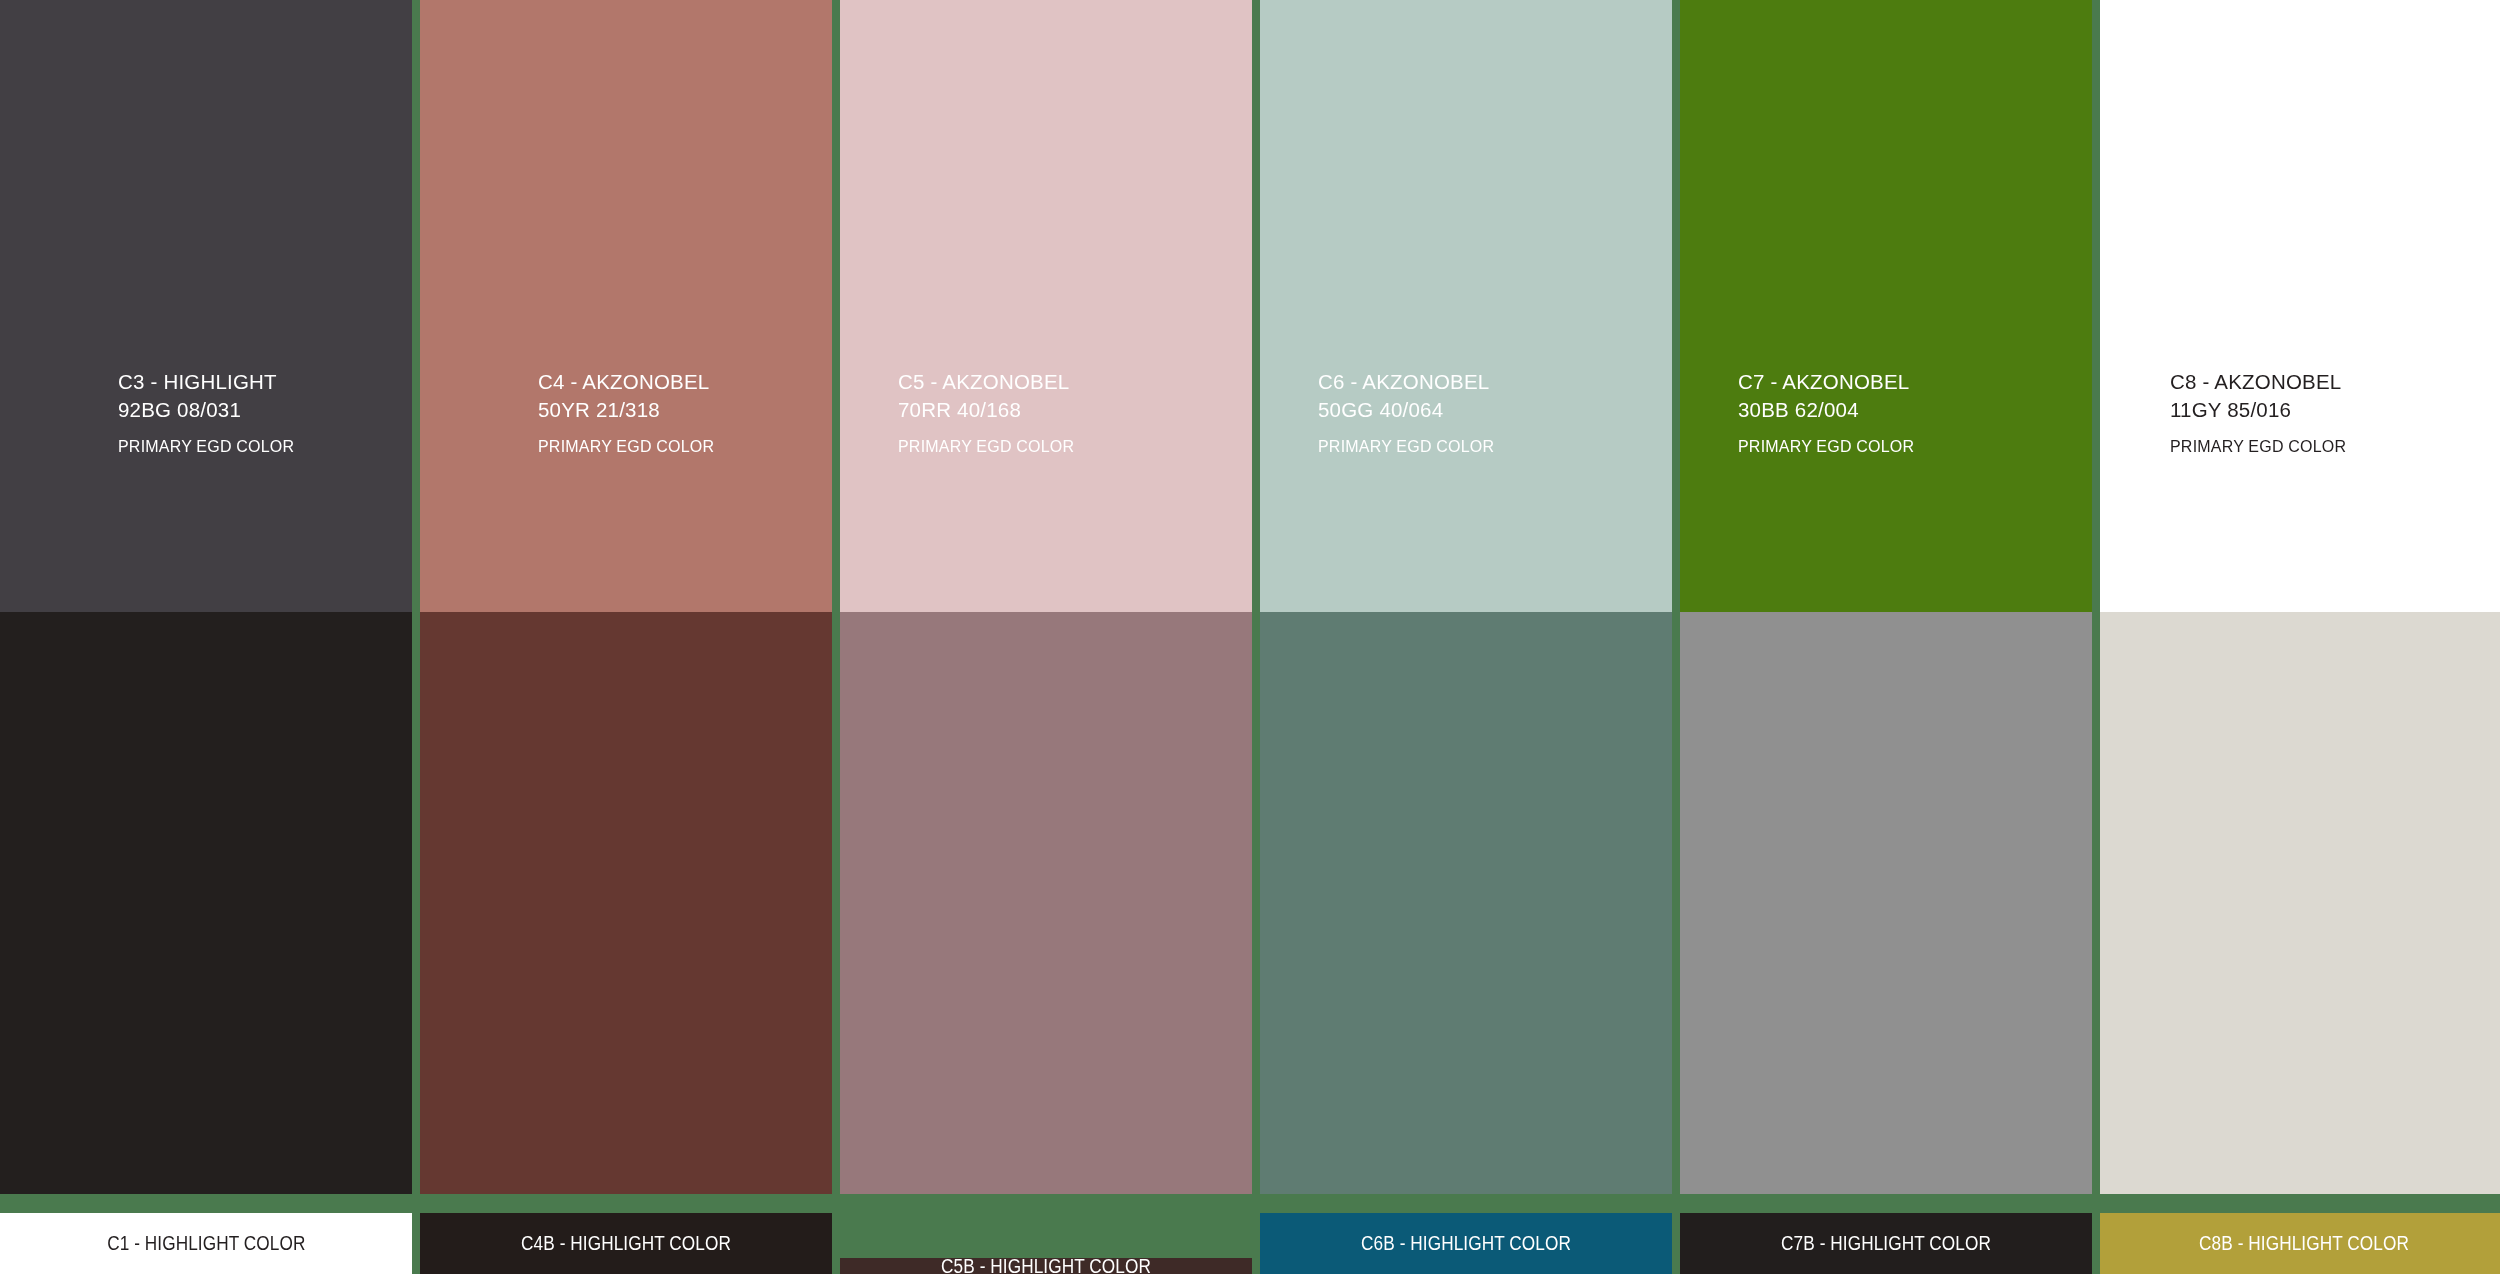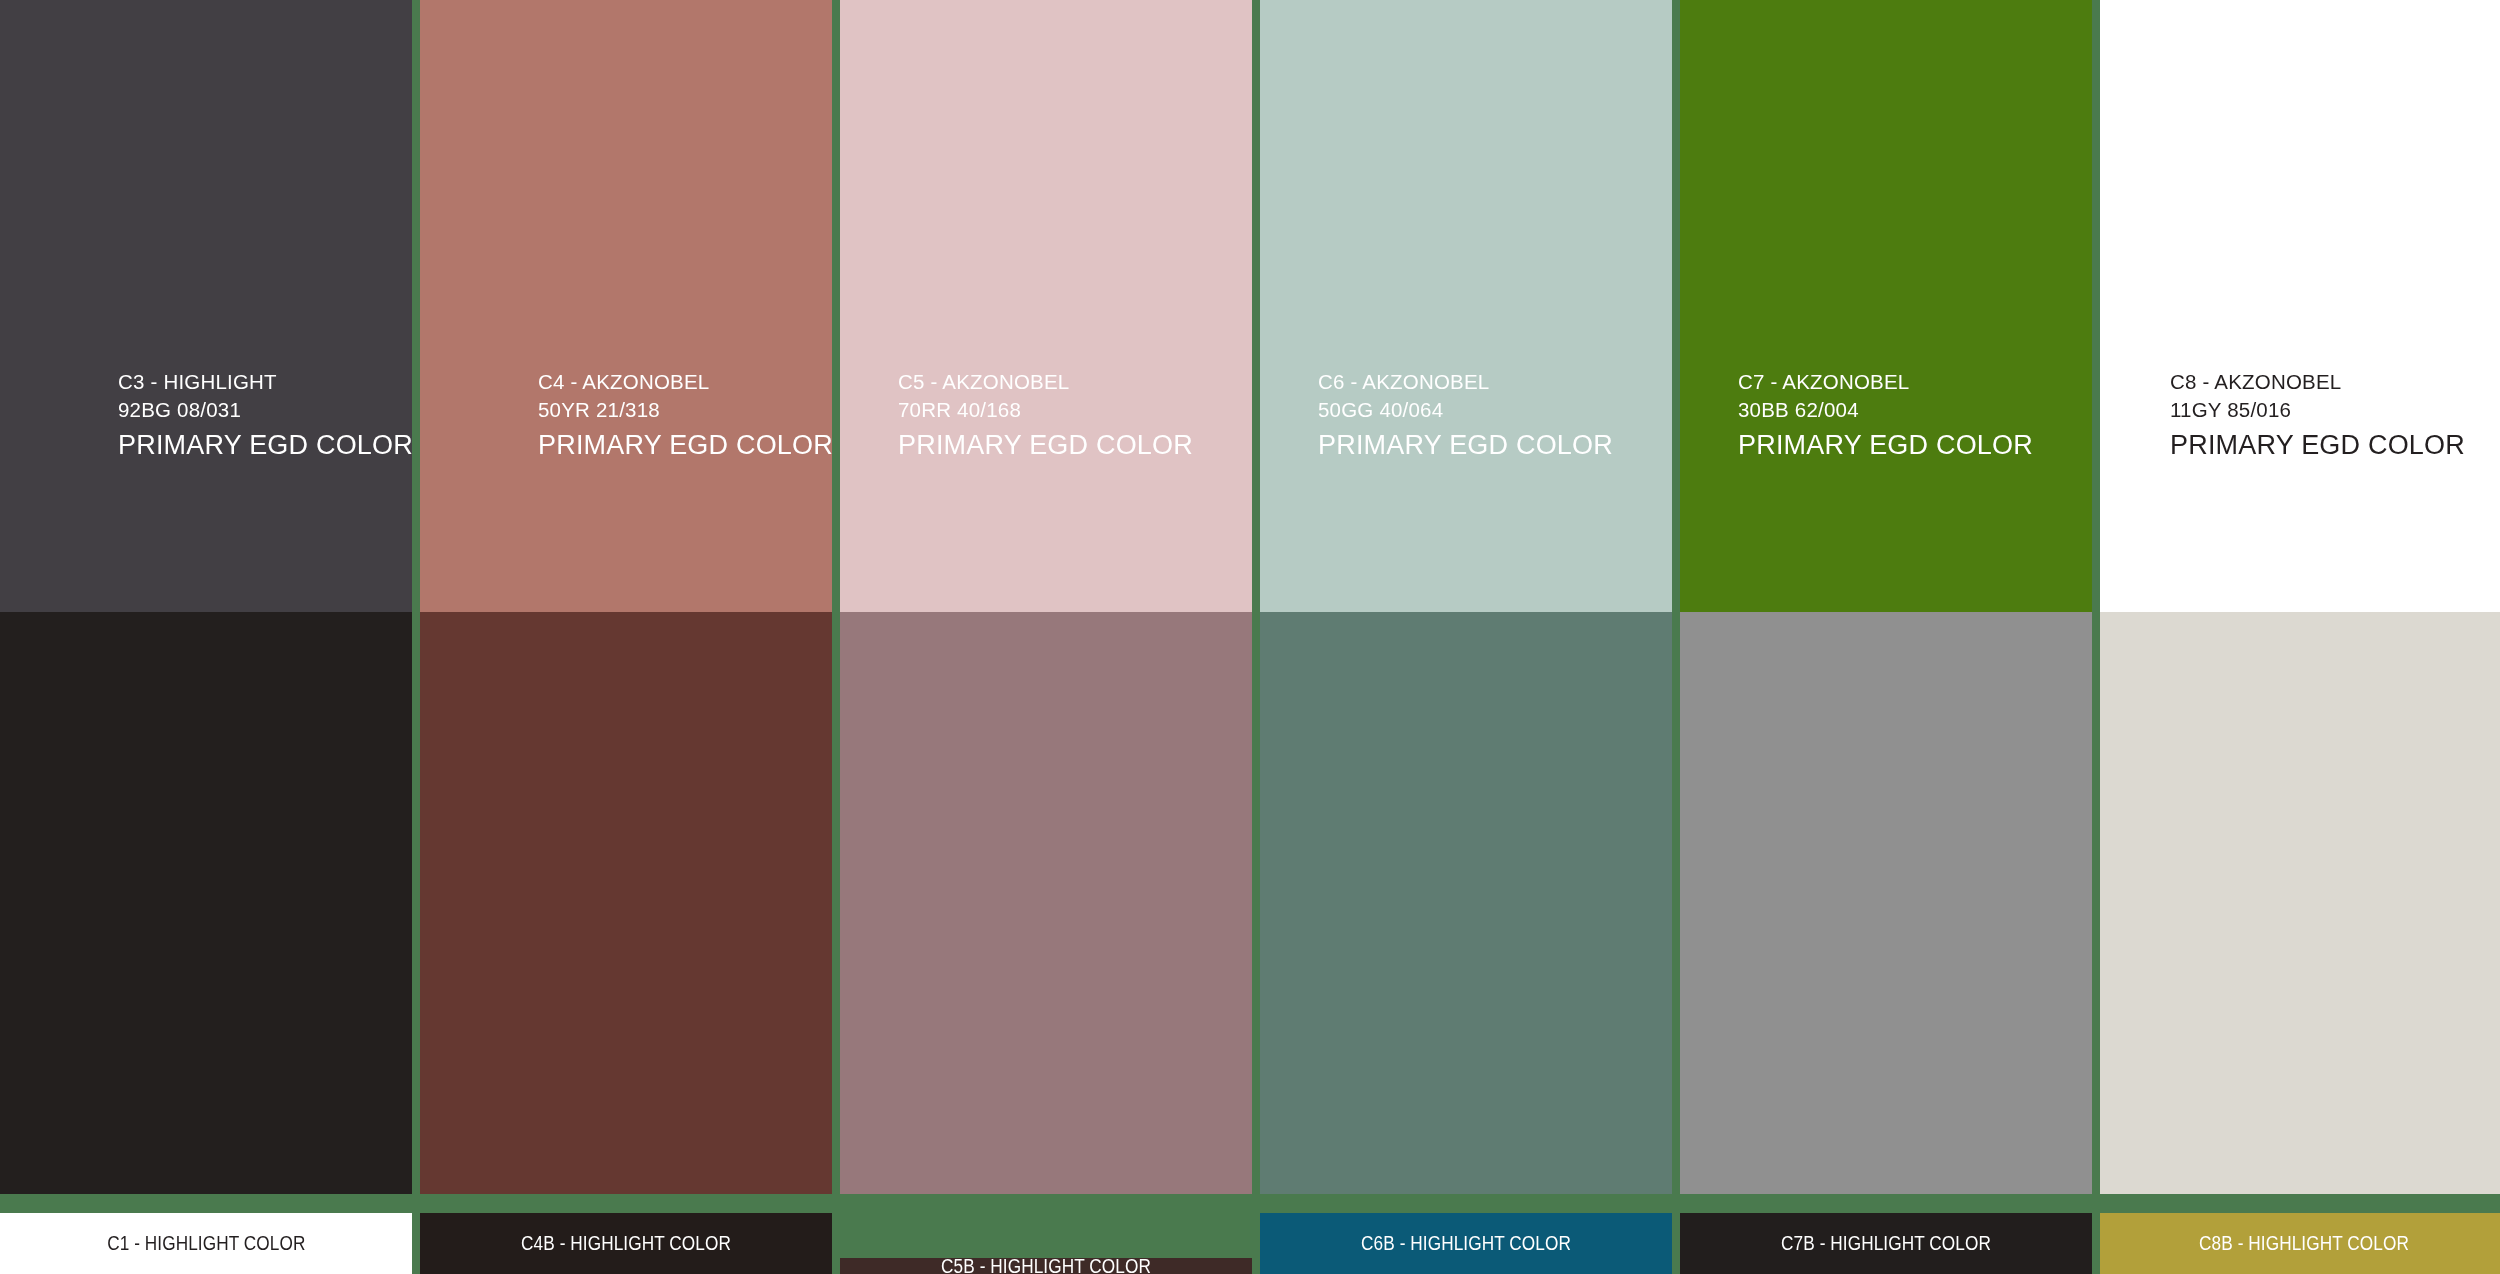--- a/index.html
+++ b/index.html
@@ -39,22 +39,22 @@
   }
   .row1 .cell-text { top:368px; }
 
   .code {
     font-size:20.5px;
     line-height:1.36;
     letter-spacing:.2px;
     white-space:nowrap;
   }
   .role {
-    margin-top:6px;
-    font-size:27px;
+    margin-top:14px;
+    font-size:16px;
     letter-spacing:.2px;
     white-space:nowrap;
   }
 
   
   .cell.indent .cell-text { left:118px; }
   .cell.flush   .cell-text { left:58px;  }
   .cell.last    .cell-text { left:70px;  }
 
   

